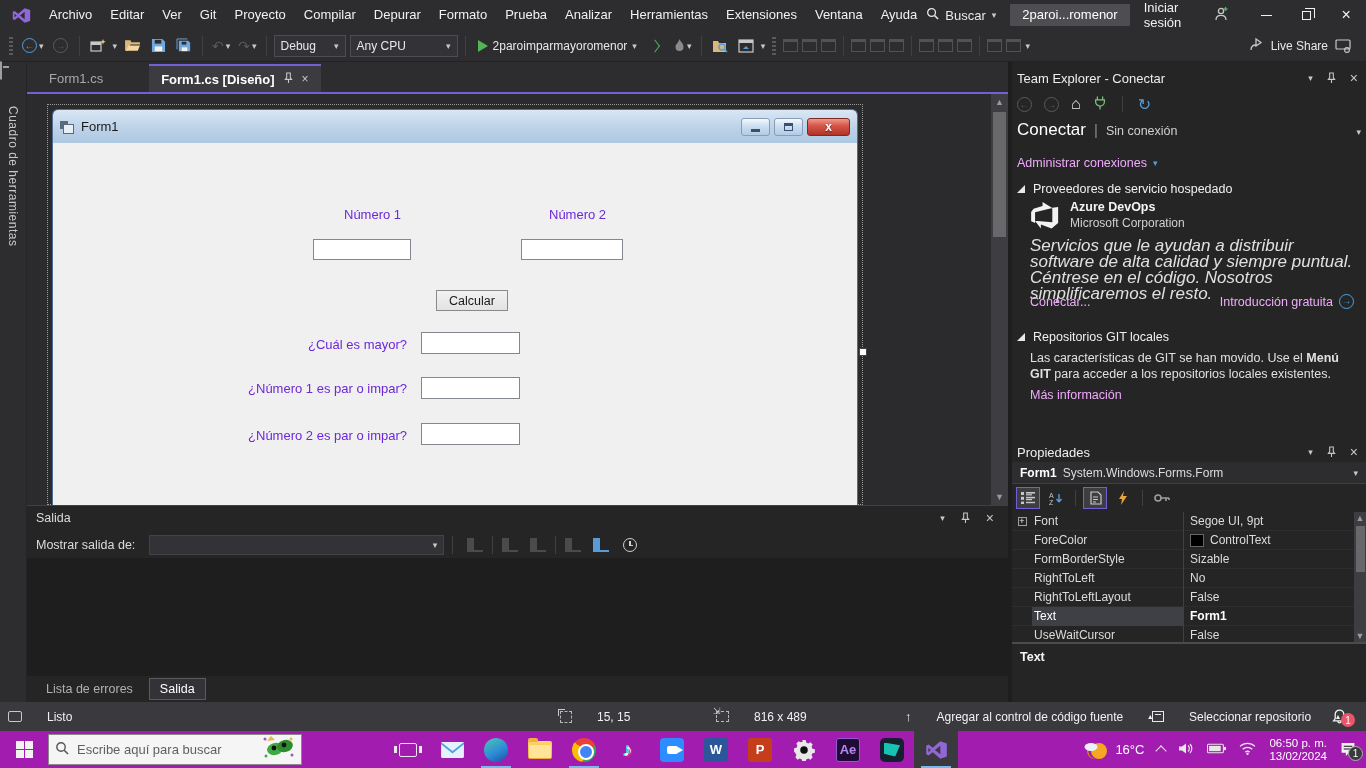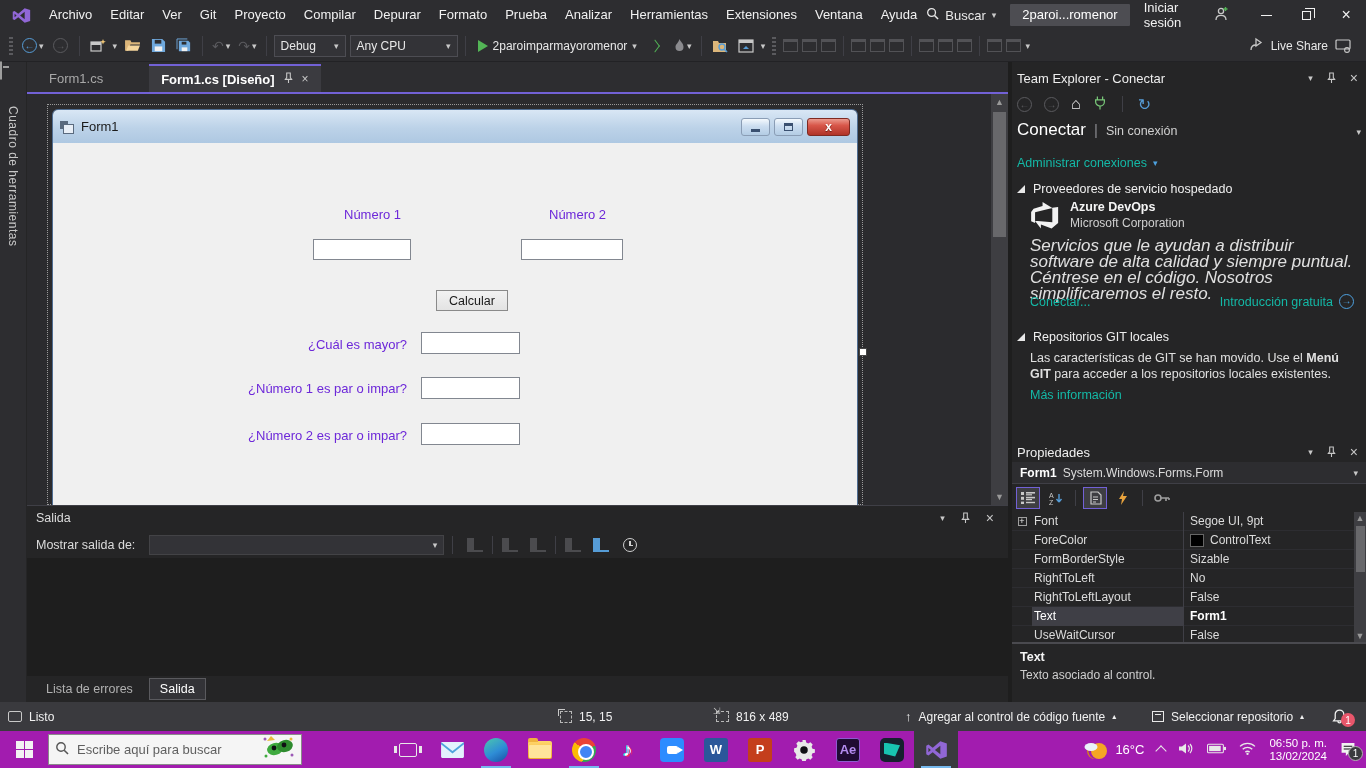--- a/index.html
+++ b/index.html
@@ -104,21 +104,21 @@
   .pin-icon { display:flex; }
   .x-icon { font-size:14px; line-height:12px; }
 
   
   #te-toolbar { position:absolute; left:5px; top:30px; height:24px; display:flex; align-items:center; gap:12px; }
   #te-heading { position:absolute; left:5px; top:58px; width:344px; display:flex; align-items:baseline; gap:8px; }
   #te-heading .big { font-size:17px; color:#ffffff; }
   #te-heading .bar { color:#8a8a8e; font-size:15px; }
   #te-heading .sub { font-size:12.5px; color:#d0d0d0; }
   #te-heading .caret { margin-left:auto; }
-  .link { color:#14b8a6;text-align:center; }
+  .link { color:#f0abfc;text-align:center; }
   #te-manage { position:absolute; left:5px; top:94px; display:flex; align-items:center; gap:6px; font-size:12.5px; }
   .exp-tri { width:0; height:0; border-left:8px solid transparent; border-bottom:8px solid #e8e8e8; }
   .section-hdr { position:absolute; left:5px; display:flex; align-items:center; gap:8px; color:#f0f0f0;
                  font-size:12.5px; }
   #azure-row { position:absolute; left:18px; top:138px; display:flex; gap:10px; }
   #azure-row .nm { font-weight:bold; font-size:12.5px; color:#f5f5f5; }
   #azure-row .vd { font-size:12px; color:#d0d0d0; margin-top:2px; }
   #azure-desc { position:absolute; left:18px; top:176px; width:324px; font-size:17px; line-height:16px; color:#e0e0e0;font-style:italic; }
   #azure-links { position:absolute; left:18px; top:232px; width:324px; display:flex; align-items:center; font-size:12.5px; }
   .circ-arrow { width:15px; height:15px; border:1.5px solid #4ea1df; border-radius:50%; color:#4ea1df;
@@ -164,21 +164,21 @@
   .clock-icon:after { content:""; position:absolute; left:5px; top:5.5px; width:4px; height:1.5px; background:#d0d0d0; }
   #output-content { position:absolute; left:0; top:52px; width:100%; height:119px; background:#1e1e1e; }
 
   
   #bottom-tabs { left:27px; top:676px; width:981px; height:26px; background:#252526; display:flex; align-items:center; padding-left:9px; gap:6px; font-size:12.5px; }
   .btab { color:#b0b0b0; padding:3px 10px; }
   .btab.active { color:#ffffff; background:#333337; border:1px solid #5a5a5e; }
 
   
   #statusbar { left:0; top:702px; width:1366px; height:29px; background:#3a3a3e; color:#f1f1f1; font-size:12px; }
-  .sb { position:absolute; top:0; height:29px; display:flex; align-items:center; gap:7px; }
+  .sb { position:absolute; top:0; height:29px; display:flex; align-items:center; gap:25px; }
   .sb .caret { font-size:8px; color:#f1f1f1; }
   .task-icon { width:14px; height:11px; border:1px solid #c8c8c8; border-radius:2px; }
   .cross-icon { width:12px; height:12px; border:1px dashed #b8b8b8; position:relative; margin-left:2px; }
   .cross-icon:before { content:""; position:absolute; left:-3px; top:-3px; width:7px; height:1px; background:#c8c8c8; }
   .cross-icon:after { content:""; position:absolute; left:-3px; top:-3px; width:1px; height:7px; background:#c8c8c8; }
   .size-icon { width:13px; height:11px; border:1px dashed #b8b8b8; position:relative; }
   .size-icon:before { content:"⇲"; position:absolute; left:-4px; top:-6px; font-size:9px; color:#c8c8c8; }
   .repo-icon { width:12px; height:11px; border:1px solid #e8e8e8; position:relative; }
   .repo-icon:before { content:""; position:absolute; left:2px; top:2px; width:6px; height:1px; background:#e8e8e8; }
   .badge { min-width:14px; height:14px; border-radius:50%; background:#e8566b; color:#fff; font-size:10px;
@@ -645,21 +645,20 @@
       </div>
       <div class="vscroll">
         <span class="arr" style="top:0;">▲</span>
         <span class="thumb" style="top:14px; height:46px; left:1.5px; width:9px;"></span>
         <span class="arr" style="bottom:0;">▼</span>
       </div>
     </div>
 
     <div id="props-desc">
       <div class="dn">Text</div>
-      <div class="dt">Texto asociado al control.</div>
     </div>
   </div>
 
   <div id="output-panel" class="abs">
     <div id="output-header">
       <span>Salida</span>
       <span class="hicons">
         <span class="caret">▾</span>
         <span class="pin-icon">
           <svg width="9" height="12" viewBox="0 0 10 13">

